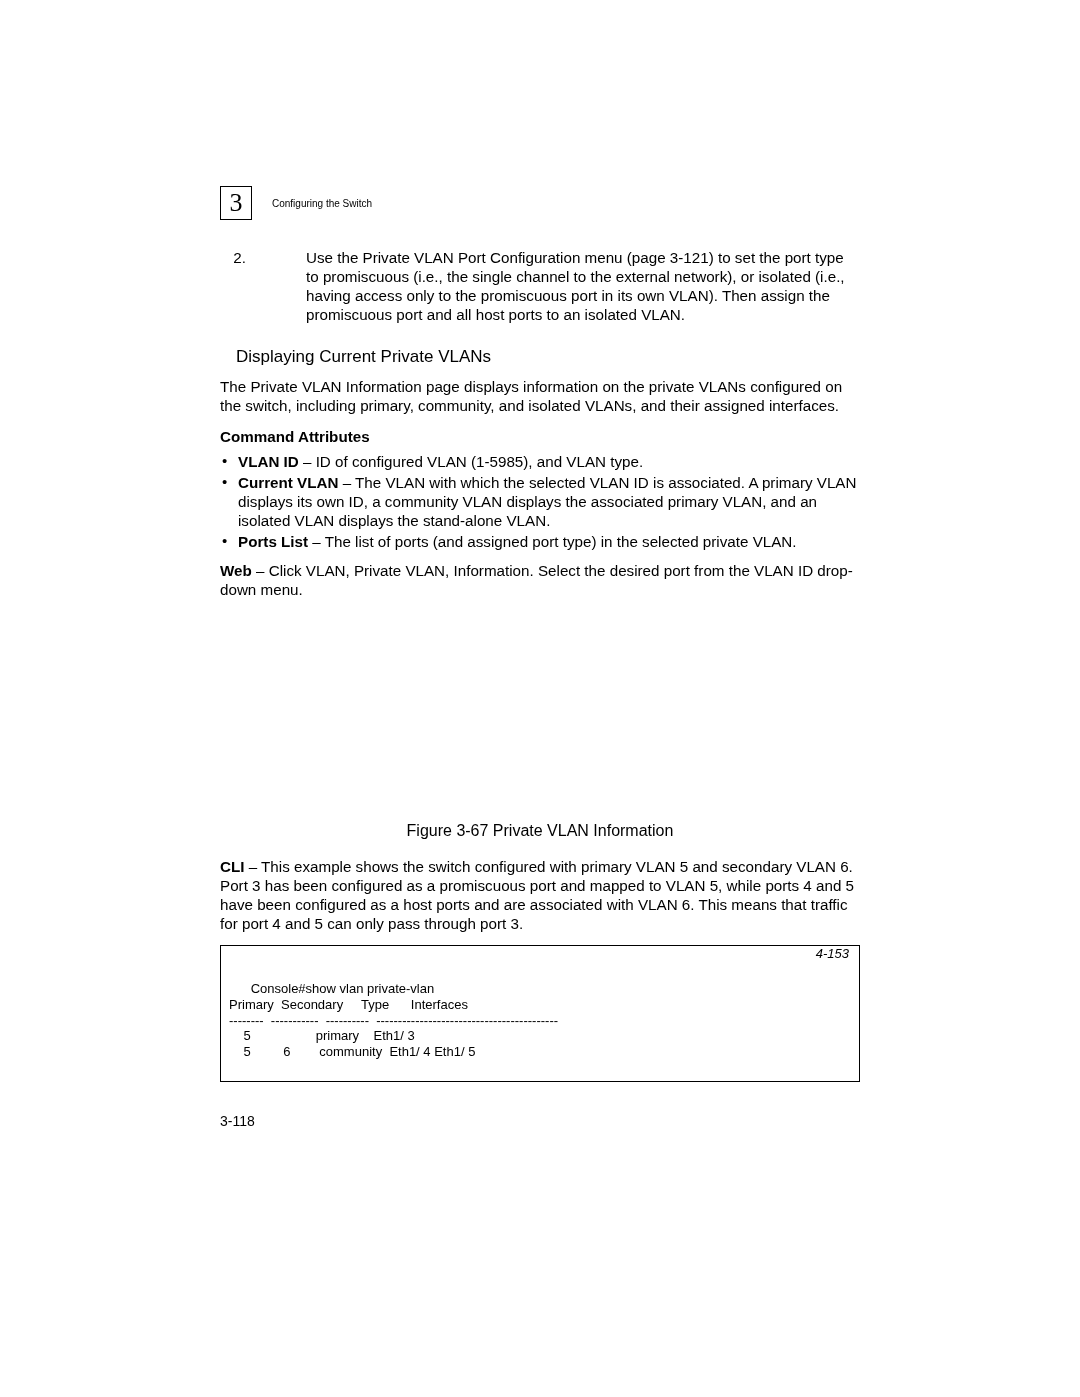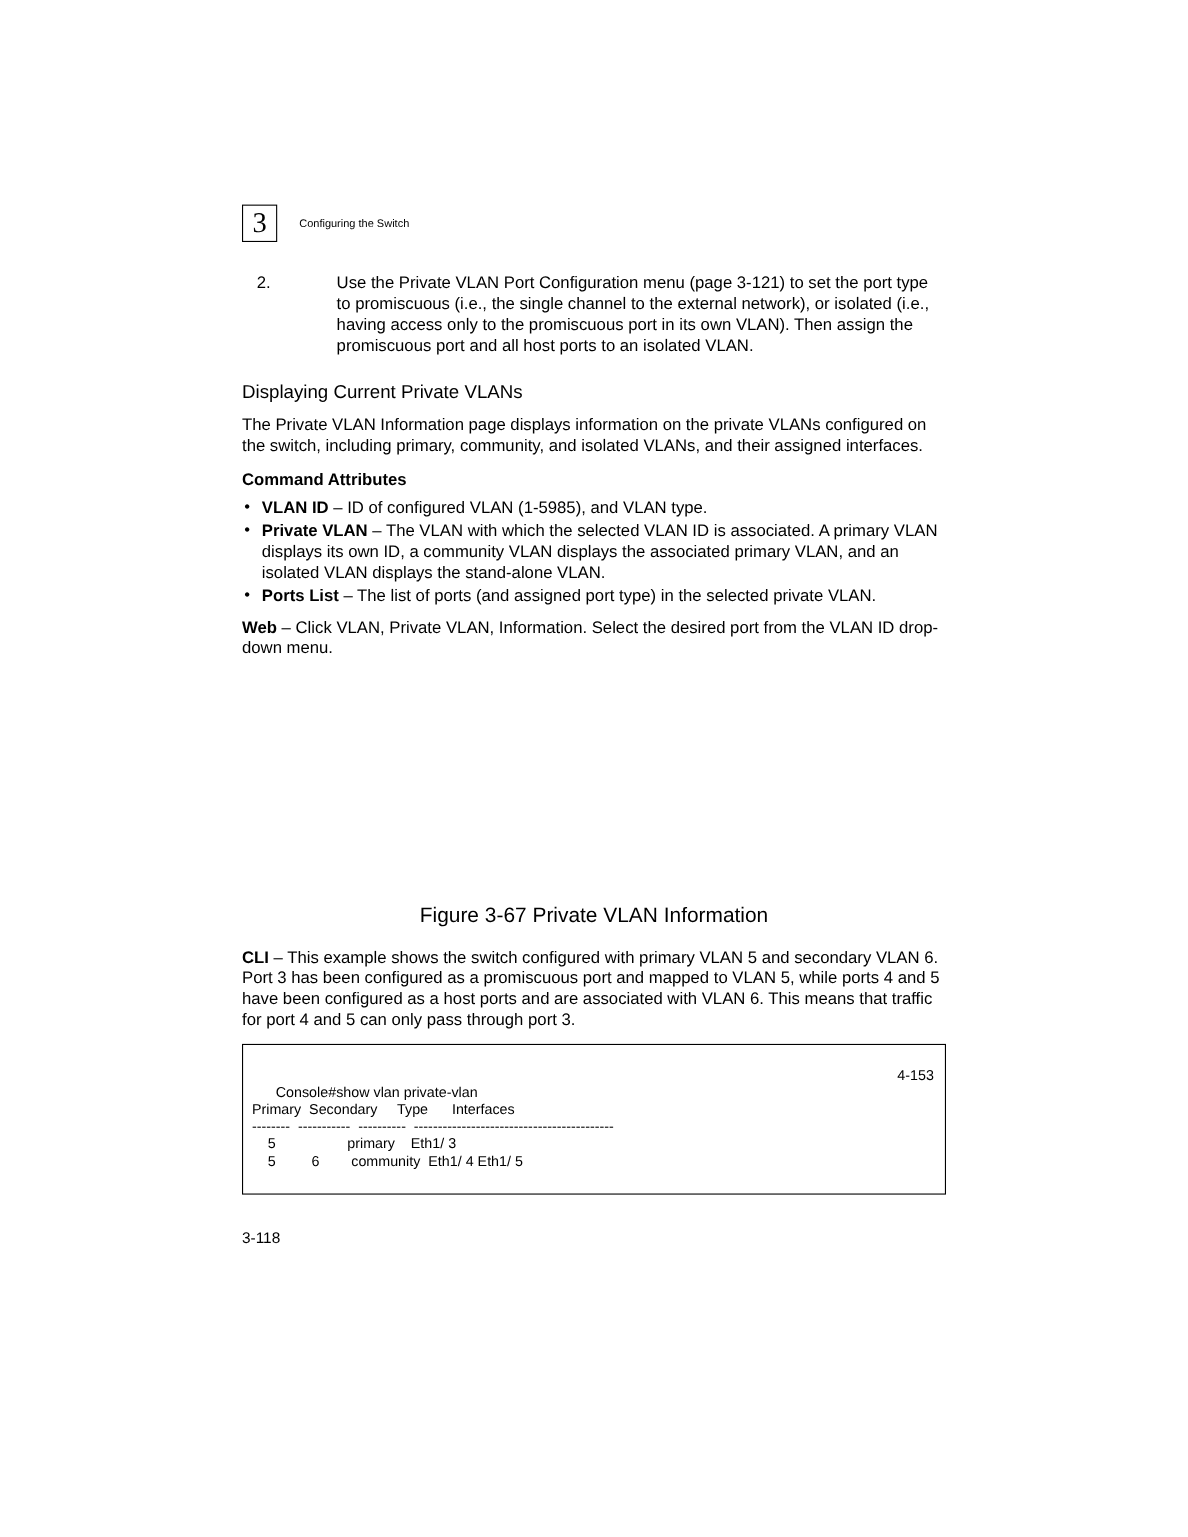--- a/index.html
+++ b/index.html
@@ -49,21 +49,21 @@
     margin-bottom: 22px;
   }
   .num-marker {
     min-width: 18px;
     text-align: right;
     padding-left: 8px;
   }
   .num-text { flex: 1; margin-left: 42px; }
   .subhead {
     font-size: 17px;
-    margin: 10px 0 10px 0;
+    margin: 10px 0 10px 16px;
   }
   .para { margin: 0 0 12px 0; }
   .cmd-attr-head {
     font-weight: bold;
     margin: 6px 0 6px 0;
   }
   ul.bullets {
     list-style: none;
     padding: 0;
     margin: 0 0 10px 0;
@@ -75,38 +75,39 @@
   }
   ul.bullets > li::before {
     content: "•";
     position: absolute;
     left: 2px;
     top: 0;
     font-size: 15px;
   }
   .figure-caption {
     text-align: center;
-    font-size: 19px;
+    font-size: 16px;
     margin: 222px 0 16px 0; 
   }
   .cli-box {
     border: 1px solid #000;
     padding: 4px 8px 6px 8px;
     font-family: Arial, Helvetica, sans-serif;
     font-size: 13px;
     line-height: 1.2;
     white-space: pre;
     position: relative;
     margin-top: 4px;
   }
   .cli-ref {
     position: absolute;
     right: 10px;
-    top: 20px;
+    top: 0;
     font-size: 13px;
+    font-style: italic;
   }
   .page-number {
     font-size: 14px;
     margin-top: 31px;
   }
   .leaf-inline-bold { font-weight: bold; }
 </style>
 </head>
 <body>
 
@@ -130,21 +131,21 @@
 
     <p class="para">The Private VLAN Information page displays information on the private VLANs configured on the switch, including primary, community, and isolated VLANs, and their assigned interfaces.</p>
 
     <div class="cmd-attr-head">Command Attributes</div>
 
     <ul class="bullets">
       <li>
         <span class="leaf-inline-bold">VLAN ID</span><span> – ID of configured VLAN (1-5985), and VLAN type.</span>
       </li>
       <li>
-        <span class="leaf-inline-bold">Private VLAN</span><span> – The VLAN with which the selected VLAN ID is associated. A primary VLAN displays its own ID, a community VLAN displays the associated primary VLAN, and an isolated VLAN displays the stand-alone VLAN.</span>
+        <span class="leaf-inline-bold">Current VLAN</span><span> – The VLAN with which the selected VLAN ID is associated. A primary VLAN displays its own ID, a community VLAN displays the associated primary VLAN, and an isolated VLAN displays the stand-alone VLAN.</span>
       </li>
       <li>
         <span class="leaf-inline-bold">Ports List</span><span> – The list of ports (and assigned port type) in the selected private VLAN.</span>
       </li>
     </ul>
 
     <p class="para">
       <span class="leaf-inline-bold">Web</span><span> – Click VLAN, Private VLAN, Information. Select the desired port from the VLAN ID drop-down menu.</span>
     </p>
 

